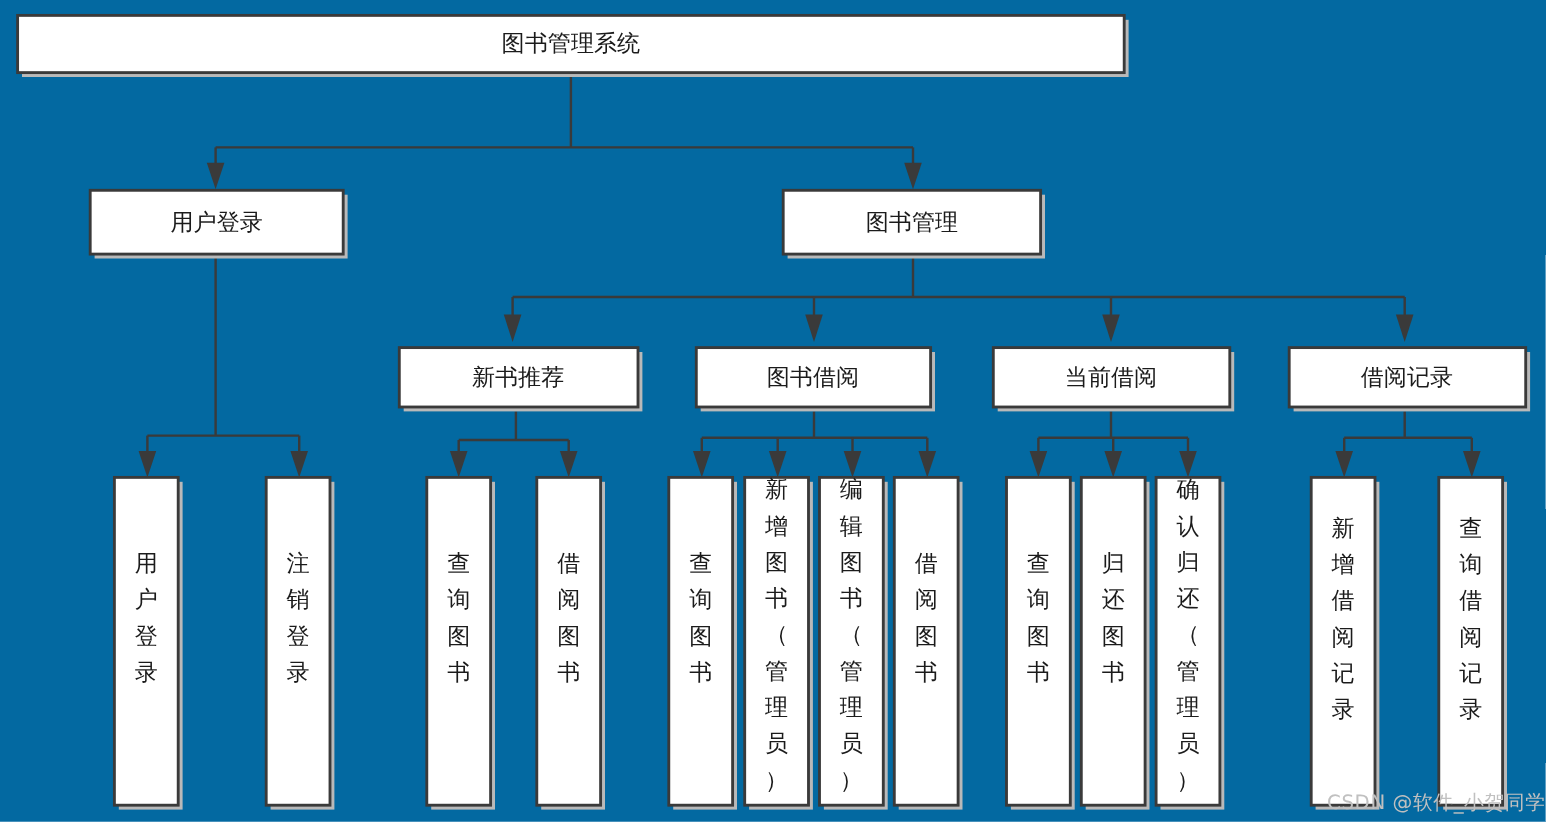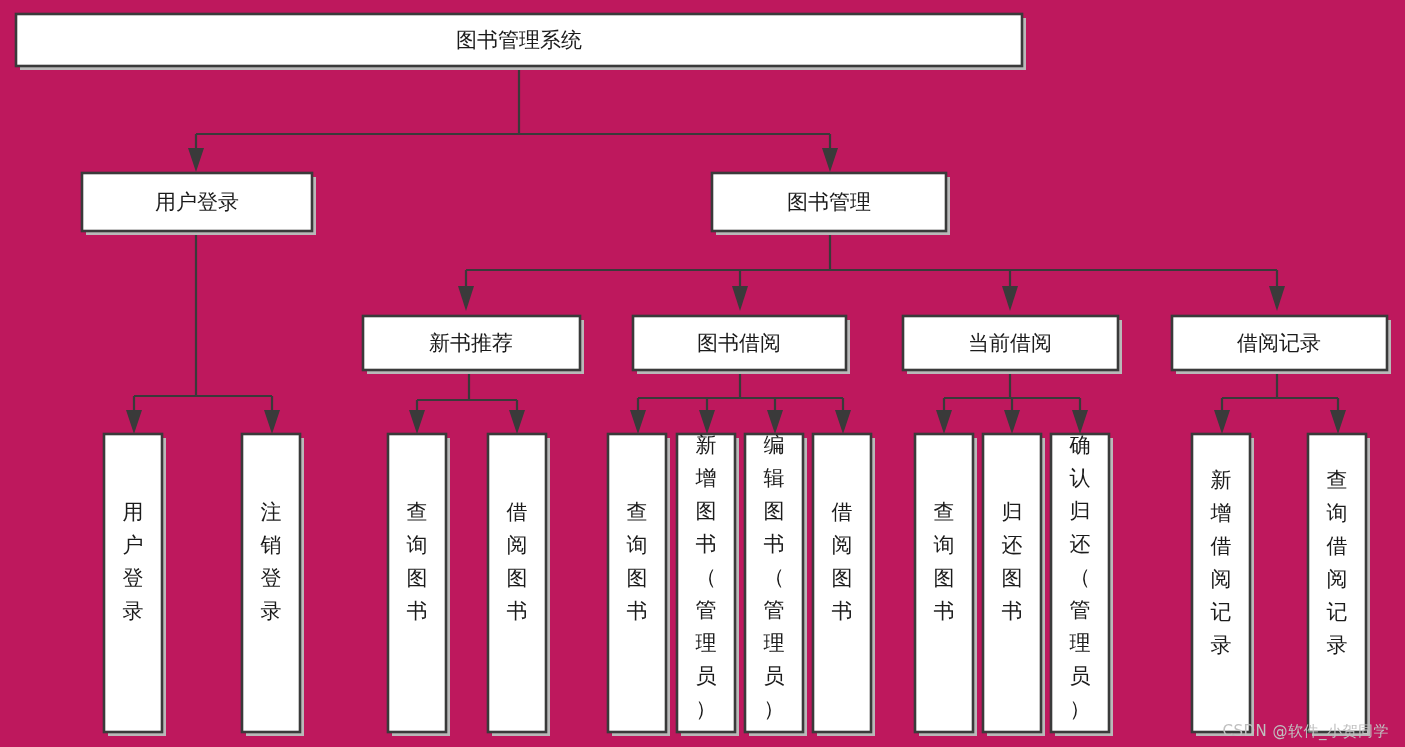--- a/index.html
+++ b/index.html
@@ -10,21 +10,21 @@
   body {
     width: 1405px;
     height: 747px;
     font-family: "DejaVu Sans", "Liberation Sans", sans-serif;
     overflow: hidden;
   }
   #diagram-root {
     position: relative;
     width: 1405px;
     height: 747px;
-    background: #be185d;
+    background: #0369a1;
   }
   svg.diagram {
     position: absolute;
     left: 0;
     top: 0;
     width: 1405px;
     height: 747px;
   }
   .node-box {
     fill: #ffffff;
@@ -52,24 +52,24 @@
     dominant-baseline: middle;
   }
   .node-label-v {
     font-family: "DejaVu Sans", "Liberation Sans", sans-serif;
     font-size: 21px;
     fill: #1b1b1b;
     text-anchor: middle;
   }
   .watermark {
     position: absolute;
-    right: 16px;
+    right: 0;
     bottom: 6px;
     font-family: "DejaVu Sans", "Liberation Sans", sans-serif;
-    font-size: 15px;
+    font-size: 18px;
     color: #c0c0c0;
     letter-spacing: 0.5px;
     white-space: nowrap;
     pointer-events: none;
   }
 </style>
 </head>
 <body>
 
 <div id="diagram-root">

